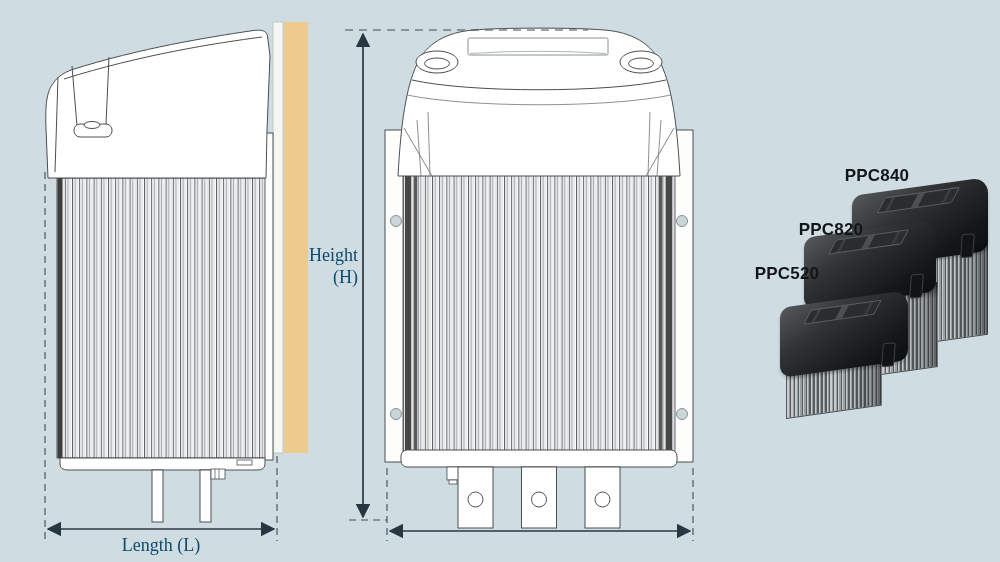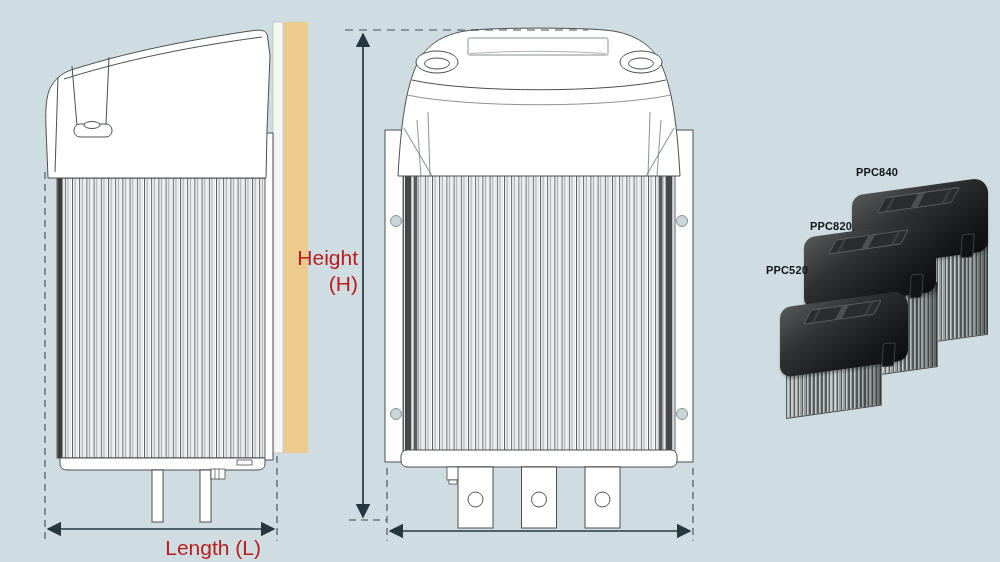--- a/index.html
+++ b/index.html
@@ -6,25 +6,26 @@
   #canvas{
     position:relative;
     width:1000px;height:562px;
     background:#cfdde2;
     overflow:hidden;
     font-family:"Liberation Sans",sans-serif;
   }
   #lineart{position:absolute;left:0;top:0;}
   .dim-label{
     position:absolute;
-    color:#b91c1c;
-    font-size:21px;
+    color:#0c4a6e;
+    font-size:18px;
     line-height:1.22;
-  }
-  .dim-label.center{text-align:right;}
+    font-family:Liberation Serif, serif;
+  }
+  .dim-label.center{text-align:center;}
   .dim-label.right{text-align:right;}
   
   .unit{position:absolute;}
   .fins{
     position:absolute;
     transform:skewY(-8deg);
     transform-origin:top left;
     background:
       linear-gradient(90deg, rgba(0,0,0,0) 68%, rgba(15,17,19,0.45) 100%),
       linear-gradient(180deg, rgba(8,9,10,0.55) 0px, rgba(8,9,10,0) 16px),
@@ -54,21 +55,21 @@
     background:#121314;
     border:1px solid #3e4142;
     border-radius:3px;
     transform:rotate(4deg);
   }
   .model-label{
     position:absolute;
     width:110px;
     text-align:center;
     font-weight:700;
-    font-size:11px;
+    font-size:17px;
     color:#111518;
     letter-spacing:0.2px;
   }
 </style>
 </head>
 <body>
 
 <div id="canvas">
 
   <svg id="lineart" width="730" height="562" viewBox="0 0 730 562">

